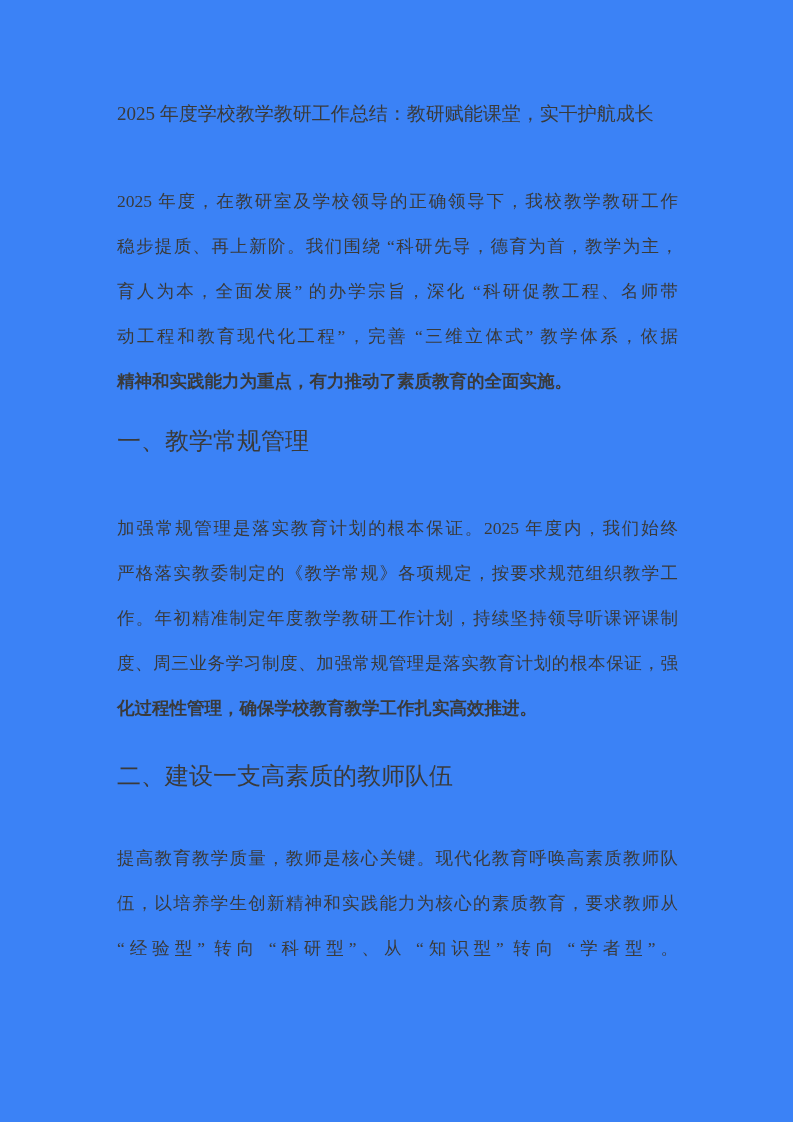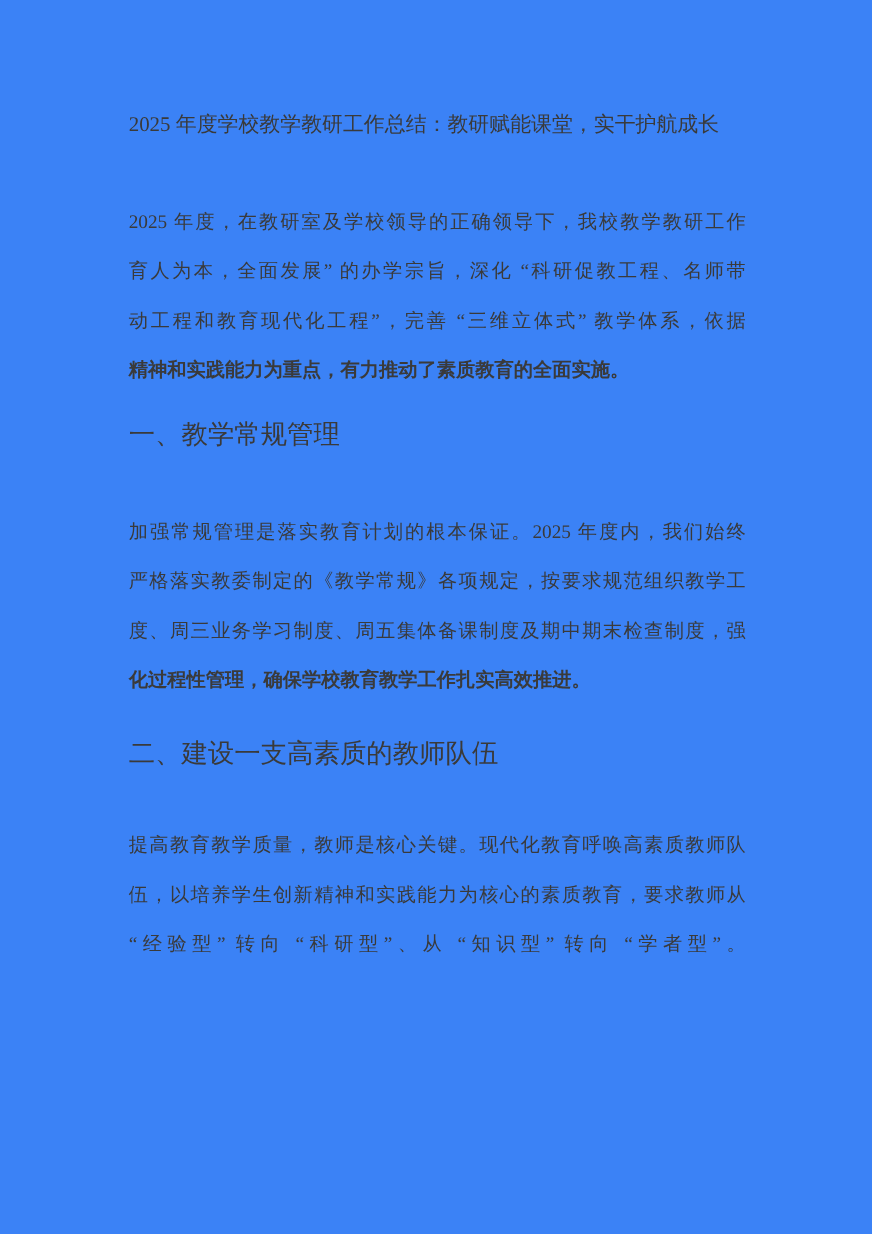--- a/index.html
+++ b/index.html
@@ -46,31 +46,33 @@
 </style>
 </head>
 <body>
 
 <div class="page">
 
   <div class="doc-title">2025 年度学校教学教研工作总结：教研赋能课堂，实干护航成长</div>
 
   <div class="para mt-intro">
     <div class="line">2025 年度，在教研室及学校领导的正确领导下，我校教学教研工作</div>
+    <div class="line">稳步提质、再上新阶。我们围绕 “科研先导，德育为首，教学为主，</div>
     <div class="line">育人为本，全面发展” 的办学宗旨，深化 “科研促教工程、名师带</div>
     <div class="line">动工程和教育现代化工程”，完善 “三维立体式” 教学体系，依据</div>
     <div class="line line-short">精神和实践能力为重点，有力推动了素质教育的全面实施。</div>
   </div>
 
   <div class="heading mt-h1">一、教学常规管理</div>
 
   <div class="para mt-p2">
     <div class="line">加强常规管理是落实教育计划的根本保证。2025 年度内，我们始终</div>
     <div class="line">严格落实教委制定的《教学常规》各项规定，按要求规范组织教学工</div>
-    <div class="line">度、周三业务学习制度、周五集体备课制度及期中期末检查制度，强</div>
+    <div class="line">作。年初精准制定年度教学教研工作计划，持续坚持领导听课评课制</div>
+    <div class="line">度、周三业务学习制度、加强常规管理是落实教育计划的根本保证，强</div>
     <div class="line line-short">化过程性管理，确保学校教育教学工作扎实高效推进。</div>
   </div>
 
   <div class="heading mt-h2">二、建设一支高素质的教师队伍</div>
 
   <div class="para mt-p3">
     <div class="line">提高教育教学质量，教师是核心关键。现代化教育呼唤高素质教师队</div>
     <div class="line">伍，以培养学生创新精神和实践能力为核心的素质教育，要求教师从</div>
     <div class="line">“经验型” 转向 “科研型”、从 “知识型” 转向 “学者型”。</div>
   </div>

